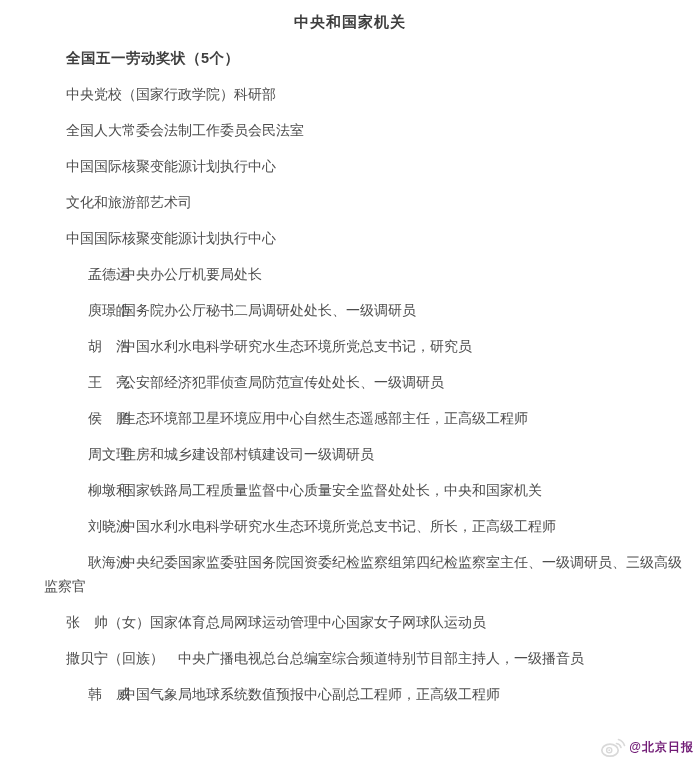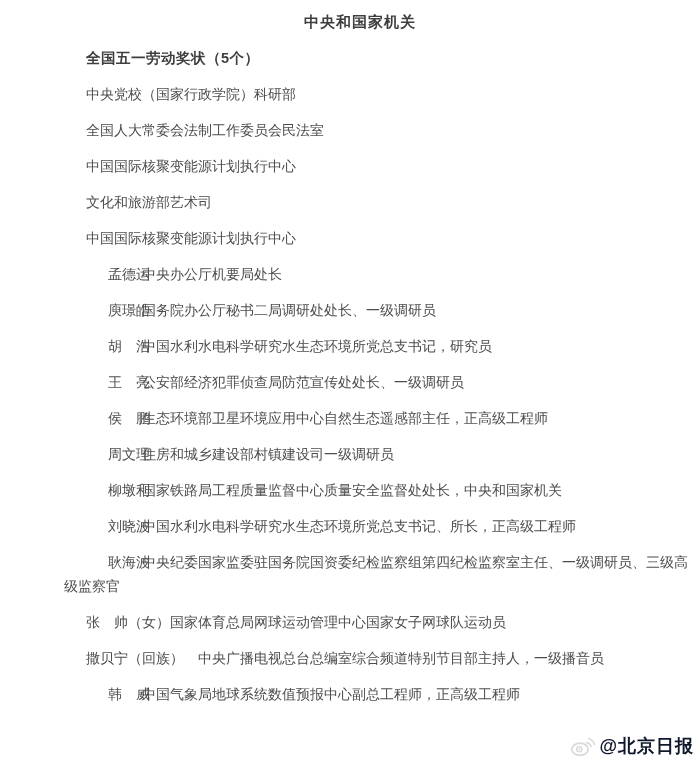--- a/index.html
+++ b/index.html
@@ -8,21 +8,21 @@
     height: 766px;
     background: #ffffff;
     font-family: "Liberation Sans", "DejaVu Sans", sans-serif;
     overflow: hidden;
     position: relative;
   }
   .doc {
     box-sizing: border-box;
     width: 700px;
     height: 766px;
-    padding: 10px 8px 0 64px;
+    padding: 10px 8px 0 44px;
     color: #4d4d4d;
     font-size: 14px;
   }
   .doc-title {
     margin-left: -44px;
     margin-right: -8px;
     text-align: center;
     font-weight: 700;
     font-size: 15px;
     color: #3f3f3f;
@@ -53,22 +53,22 @@
     width: auto;
   }
   .entry-note, .entry-sep { white-space: pre; }
   .watermark {
     position: absolute;
     right: 6px;
     bottom: 8px;
     display: flex;
     align-items: center;
     gap: 3px;
-    color: #0f172a;
-    font-size: 18px;
+    color: #701a75;
+    font-size: 12px;
     font-weight: 700;
     letter-spacing: 1px;
     user-select: none;
   }
   .watermark svg { display: block; }
 </style>
 </head>
 <body>
 
 <div class="doc">

